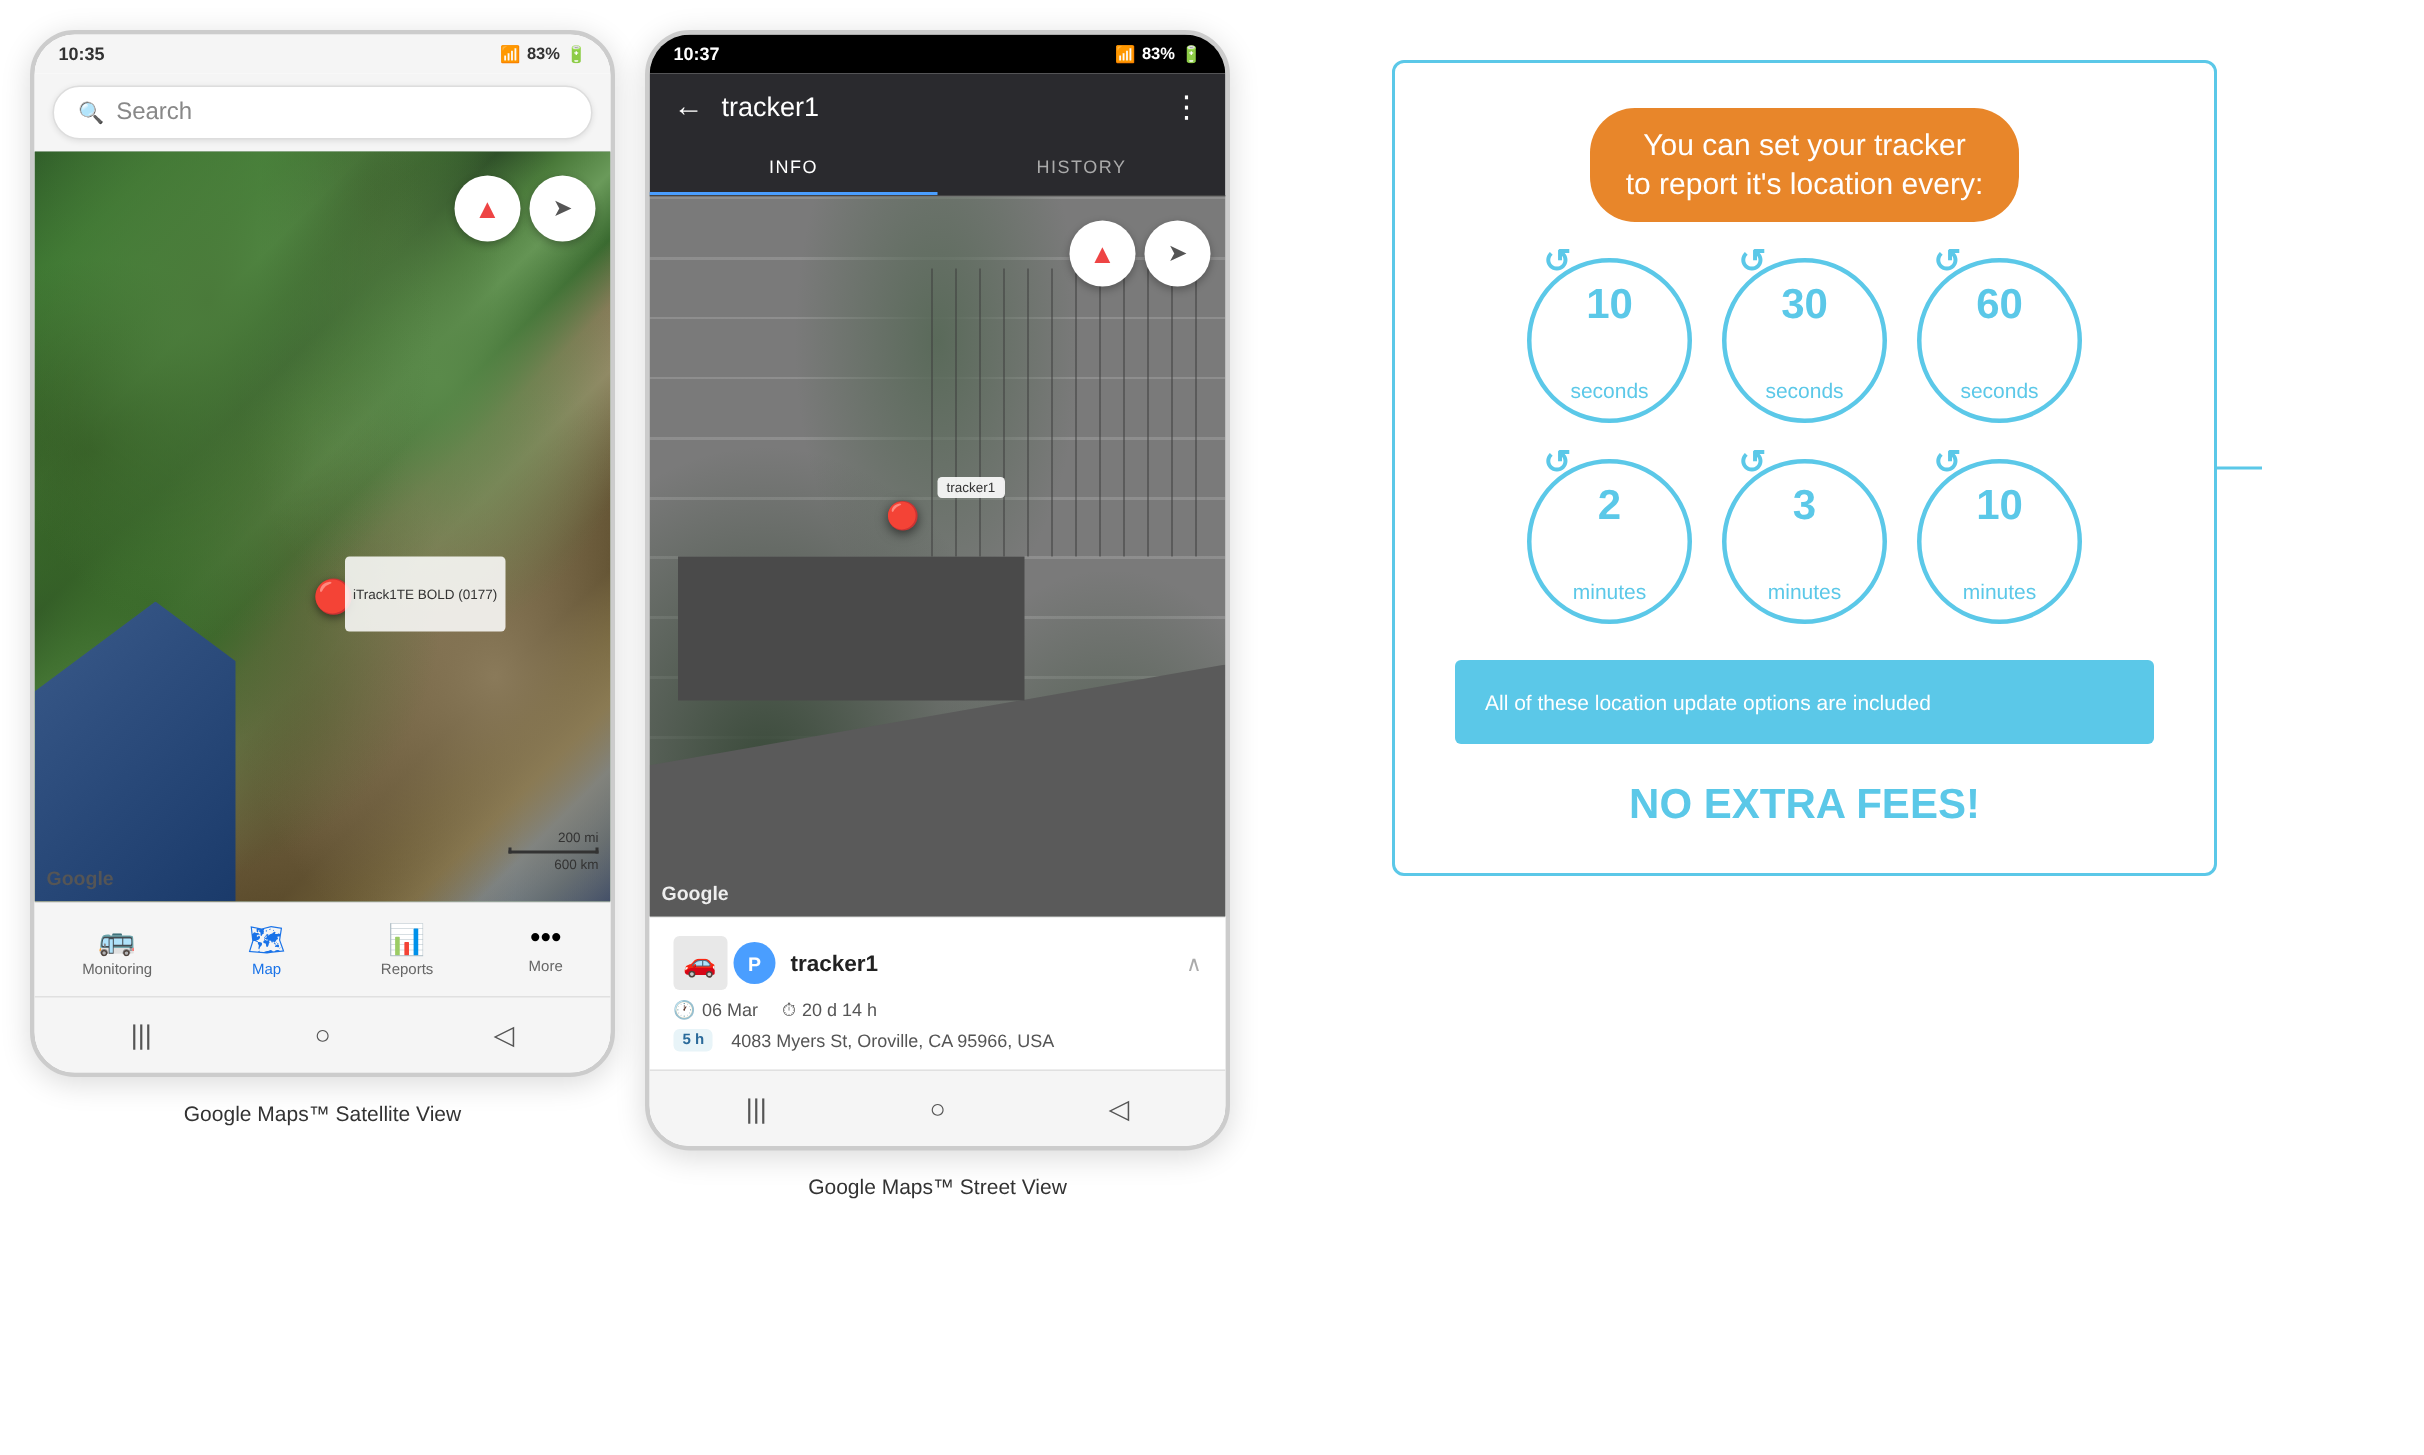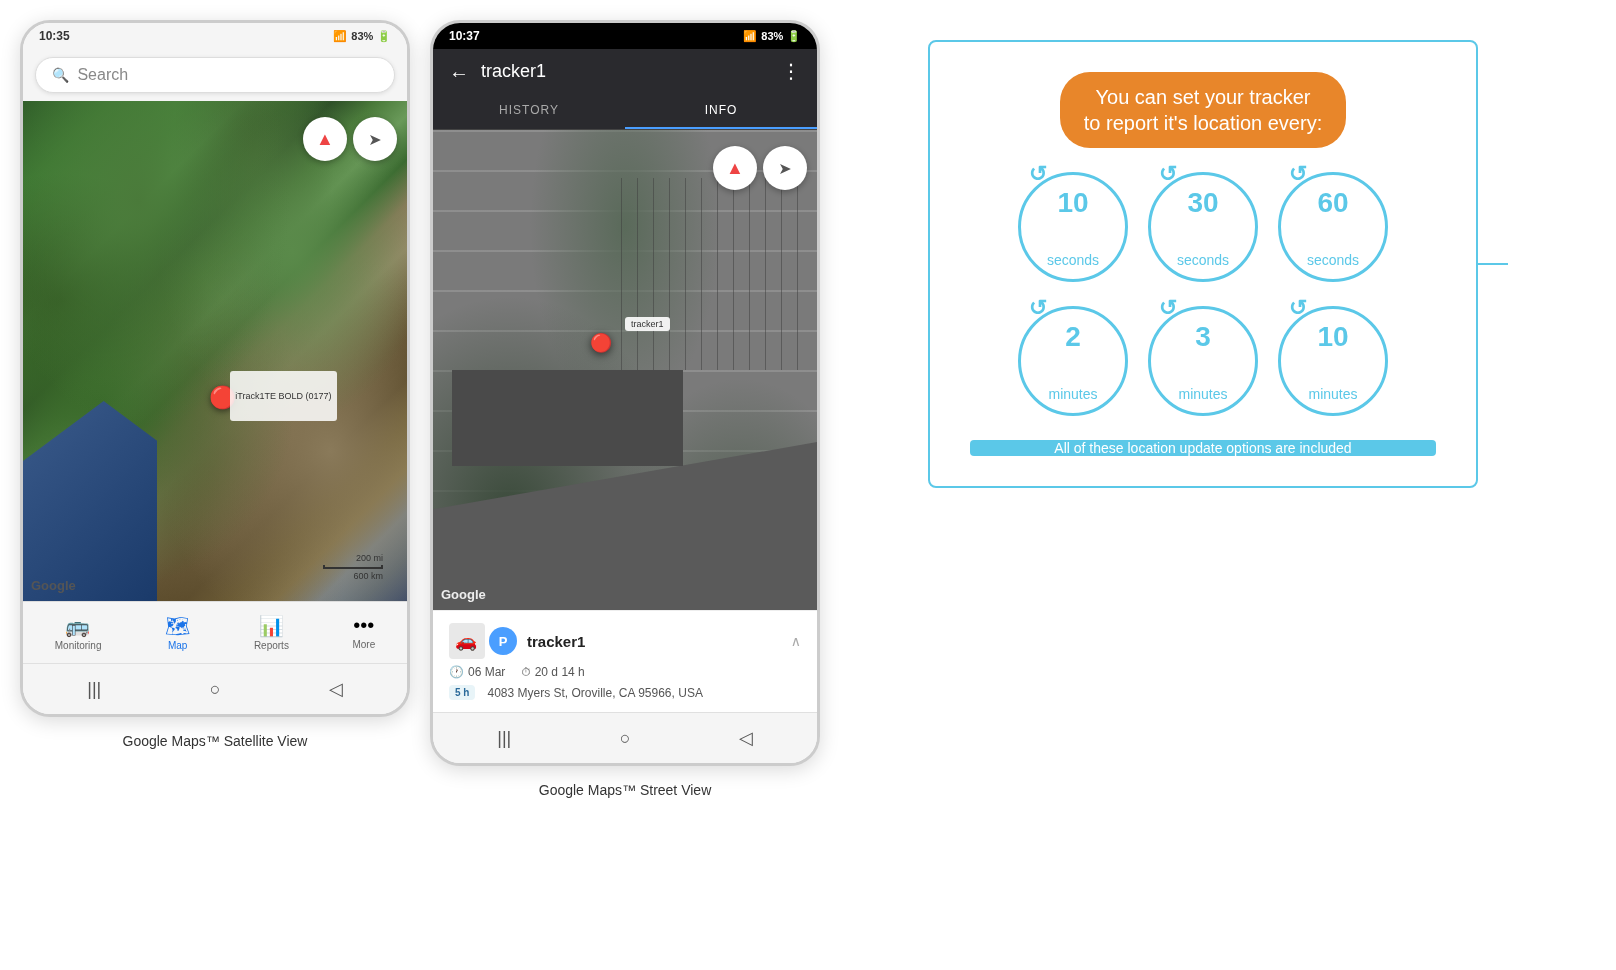--- a/index.html
+++ b/index.html
@@ -192,21 +192,21 @@
       bottom: 8px;
       left: 8px;
       color: #555;
       font-size: 13px;
       font-weight: bold;
     }
 
     .scale-indicator {
       position: absolute;
       bottom: 20px;
-      right: 24px;
+      right: 8px;
       display: flex;
       flex-direction: column;
       align-items: flex-end;
       gap: 2px;
     }
 
     .scale-bar {
       width: 60px;
       height: 4px;
       border: 2px solid #333;
@@ -616,22 +616,21 @@
     .circle-unit {
       font-size: 14px;
       color: #5bc8e8;
       font-weight: 500;
     }
 
     .included-banner {
       background: #5bc8e8;
       color: white;
       font-size: 14px;
-      text-align: center;
-      padding: 0 20px;
+      padding: 20px 20px;
       border-radius: 4px;
       width: 100%;
     }
 
     .no-fees-text {
       font-size: 28px;
       font-weight: bold;
       color: #5bc8e8;
       text-align: center;
     }
@@ -730,25 +729,25 @@
       </div>
     </div>
 
     <div class="phone2-header">
       <span class="back-arrow">←</span>
       <span class="tracker-title">tracker1</span>
       <span class="more-menu">⋮</span>
     </div>
 
     <div class="phone2-tabs">
+      <div class="tab-item active">
+        <span>INFO</span>
+      </div>
       <div class="tab-item">
         <span>HISTORY</span>
-      </div>
-      <div class="tab-item active">
-        <span>INFO</span>
       </div>
     </div>
 
     <div class="aerial-map">
       <div class="parking-lot"></div>
       <div class="parking-lines"></div>
       <div class="parking-lot-overlay"></div>
       <div class="road-overlay"></div>
       <div class="building-overlay"></div>
       <div class="cars-overlay"></div>
@@ -836,15 +835,16 @@
           <span class="circle-unit">minutes</span>
         </div>
         <div class="interval-circle">
           <span class="circle-number">10</span>
           <span class="circle-unit">minutes</span>
         </div>
       </div>
 
       <div class="included-banner">All of these location update options are included</div>
 
+      <div class="no-fees-text">NO EXTRA FEES!</div>
     </div>
   </div>
 </div>
 
 </body></html>

